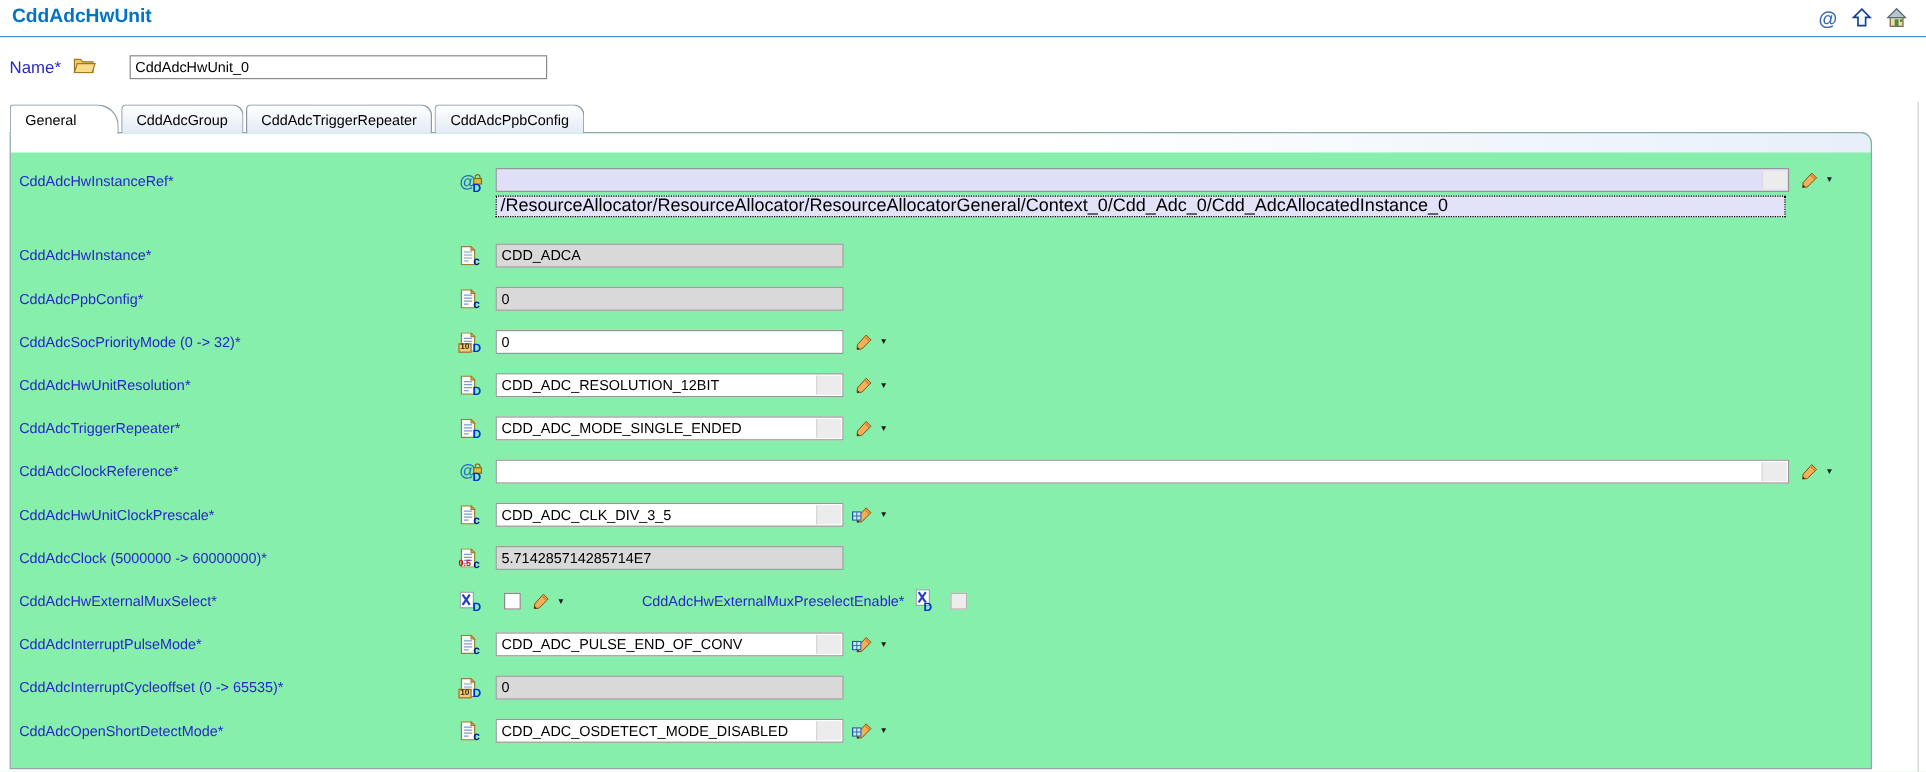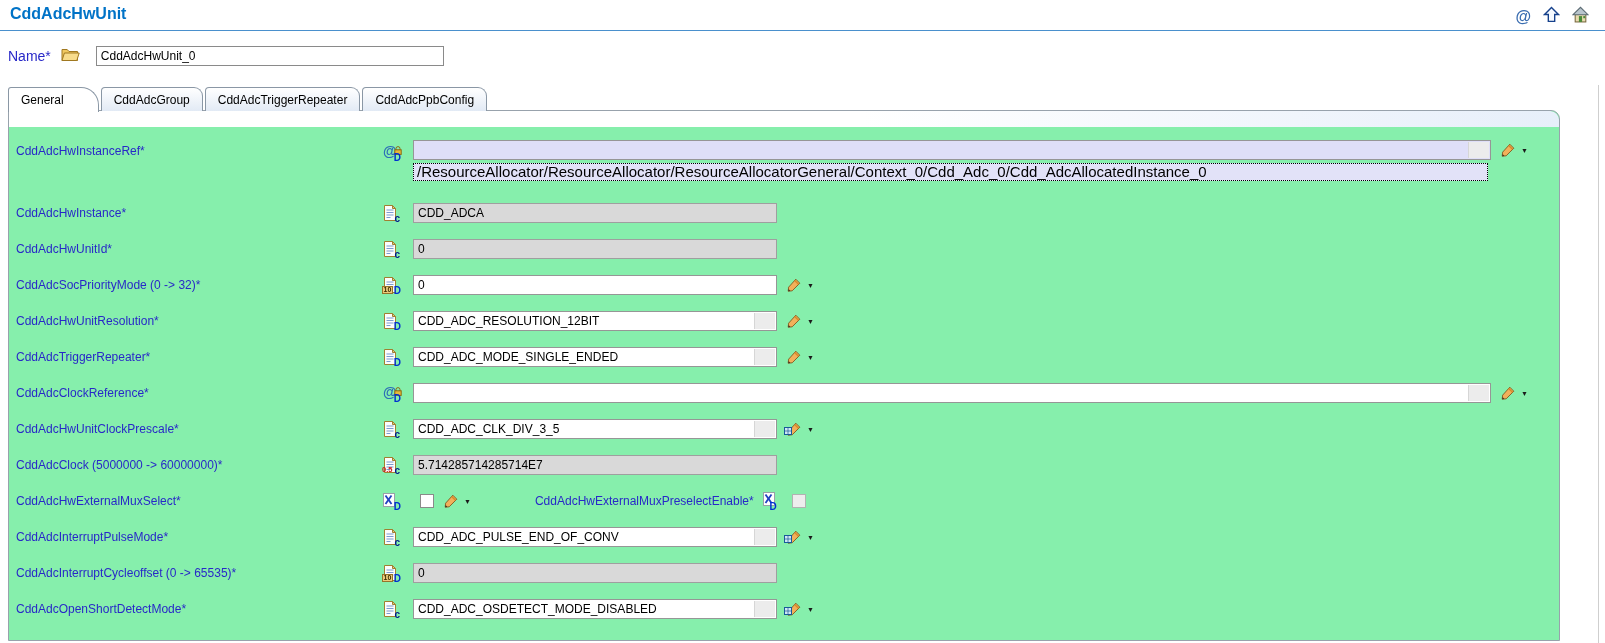--- a/index.html
+++ b/index.html
@@ -8,21 +8,21 @@
   
   .header { position:relative; height:31px; border-bottom:1px solid #4a90cd; }
   .page-title { position:absolute; left:10px; top:5px; font-size:16px; font-weight:bold; color:#0073c7; }
   .header-icons { position:absolute; right:16px; top:6px; display:flex; gap:12px; align-items:center; }
   .at-glyph { color:#3a6db0; font-size:16px; font-weight:bold; line-height:16px; }
 
   
   .name-row { display:flex; align-items:center; margin:15px 0 0 8px; }
   .name-label { color:#2828c8; font-size:14px; }
   .folder-wrap { margin-left:10px; }
-  .name-input { margin-left:16px; width:348px; height:20px; border:1px solid #8a8a8a; font-size:12px; padding-left:4px; font-family:"Liberation Sans",sans-serif; }
+  .name-input { margin-left:28px; width:348px; height:20px; border:1px solid #8a8a8a; font-size:12px; padding-left:4px; font-family:"Liberation Sans",sans-serif; }
 
   
   .tabwrap { margin:20px 0 0 8px; width:1552px; position:relative; }
   .tabbar { display:flex; align-items:flex-end; height:25px; position:relative; z-index:2; }
   .tab { height:24px; padding:0 12px; font-size:12px; color:#000; display:flex; align-items:center;
          background:linear-gradient(#ffffff,#e2eaf5); border:1px solid #8a97a5; border-bottom:none;
          border-radius:4px 9px 0 0; margin-right:2px; cursor:default; }
   .tab.active { background:#fff; height:25px; padding-right:34px; border-radius:3px 18px 0 0; margin-bottom:-1px; }
 
   .panel { width:1552px; height:531px; border:1px solid #98a2ac; border-radius:0 9px 0 0; margin-top:-1px; background:#86efac; overflow:hidden; }
@@ -33,21 +33,21 @@
   .rows { padding-top:10px; }
   .row { display:grid; grid-template-columns:374px 24px auto; align-items:center; height:36px; }
   .row.tall { height:58px; align-items:flex-start; padding-top:3px; }
   .row.tall .flabel { margin-top:4px; }
   .flabel { color:#2828c8; font-size:12px; padding-left:7px; }
   .fieldcell { display:flex; align-items:center; padding-left:6px; }
   .fieldcol { display:flex; flex-direction:column; }
   .fieldline { display:flex; align-items:center; }
 
   .tfield { height:20px; border:1px solid #969696; font-size:12px; padding-left:4px; font-family:"Liberation Sans",sans-serif; color:#000; background:#fff; }
-  .w-std { width:364px; }
+  .w-std { width:290px; }
   .w-long { width:1078px; }
   .disabled-field { background:#d9d9d9; border:1px solid #9f9f9f; }
 
   .combo { position:relative; height:20px; border:1px solid #969696; background:#fff; }
   .combo input { position:absolute; inset:0; border:none; background:transparent; font-size:12px; padding-left:4px; font-family:"Liberation Sans",sans-serif; width:100%; height:100%; }
   .combo .cbtn { position:absolute; right:1px; top:1px; bottom:1px; width:21px; background:#ececec; border-left:1px solid #d6d6d6; }
   .combo.sel { background:#dfdff8; }
 
   .tooltipbox { width:1075px; margin-top:3px; background:#e2e2f8; border:1px dotted #000; font-size:15px; color:#000; padding:1px 3px; line-height:14px; }
 
@@ -150,21 +150,21 @@
     <line x1="3.5" y1="7.5" x2="10.5" y2="7.5" stroke="#7b9bd2"></line>
     <line x1="3.5" y1="10" x2="10.5" y2="10" stroke="#7b9bd2"></line>
     <line x1="3.5" y1="12.5" x2="7.5" y2="12.5" stroke="#7b9bd2"></line>
   </svg><span class="badge b-c">c</span></span>
           </span>
           <span class="fieldcell">
             <input type="text" class="tfield w-std disabled-field" value="CDD_ADCA" readonly="" style="">
           </span>
         </div>
         <div class="row">
-          <span class="flabel">CddAdcHwUnitId*</span>
+          <span class="flabel">CddAdcPpbConfig*</span>
           <span style="display: flex; align-items: center;">
             <span class="picon"><svg width="14" height="16" viewBox="0 0 14 16">
     <path d="M1.5 0.5 H9.5 L12.5 3.5 V15.5 H1.5 Z" fill="#fdfdfd" stroke="#a08030"></path>
     <path d="M9.5 0.5 V3.5 H12.5 Z" fill="#e8c87e" stroke="#a08030"></path>
     <line x1="3.5" y1="5" x2="10.5" y2="5" stroke="#7b9bd2"></line>
     <line x1="3.5" y1="7.5" x2="10.5" y2="7.5" stroke="#7b9bd2"></line>
     <line x1="3.5" y1="10" x2="10.5" y2="10" stroke="#7b9bd2"></line>
     <line x1="3.5" y1="12.5" x2="7.5" y2="12.5" stroke="#7b9bd2"></line>
   </svg><span class="badge b-c">c</span></span>
           </span>

